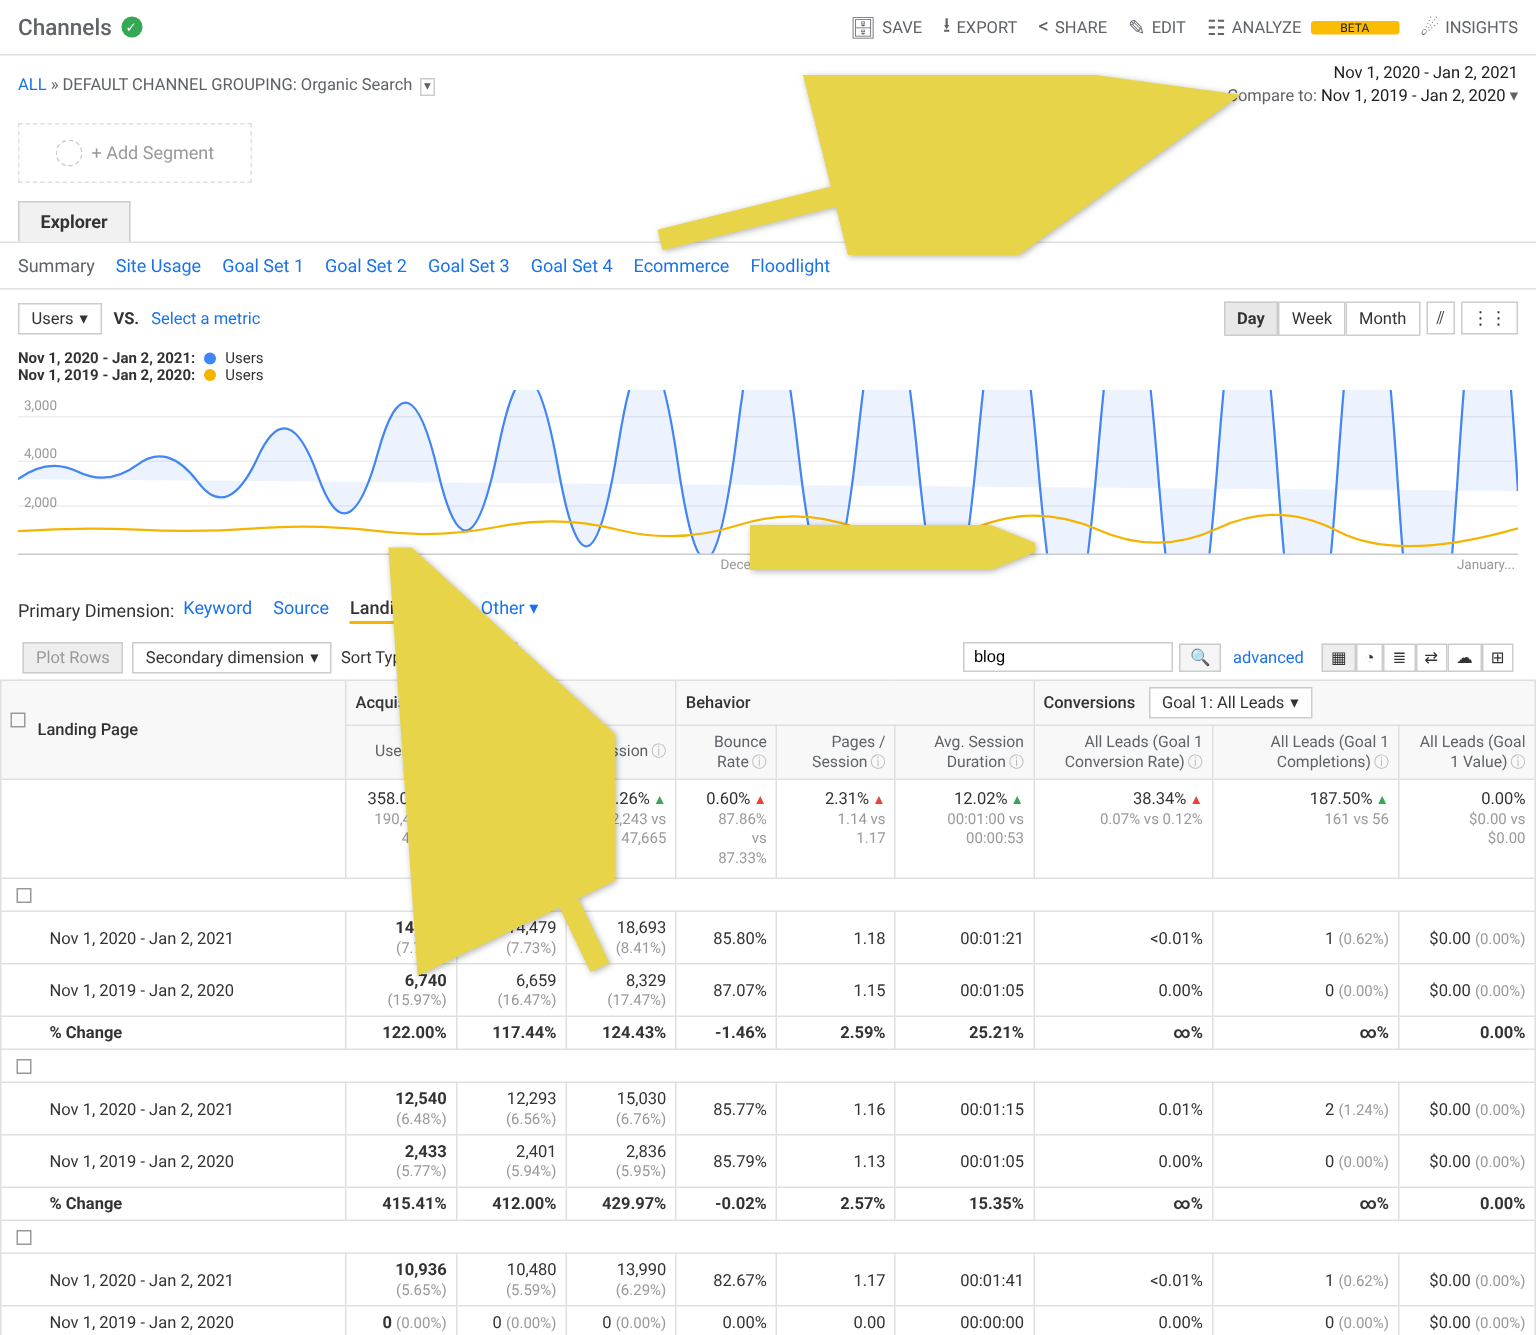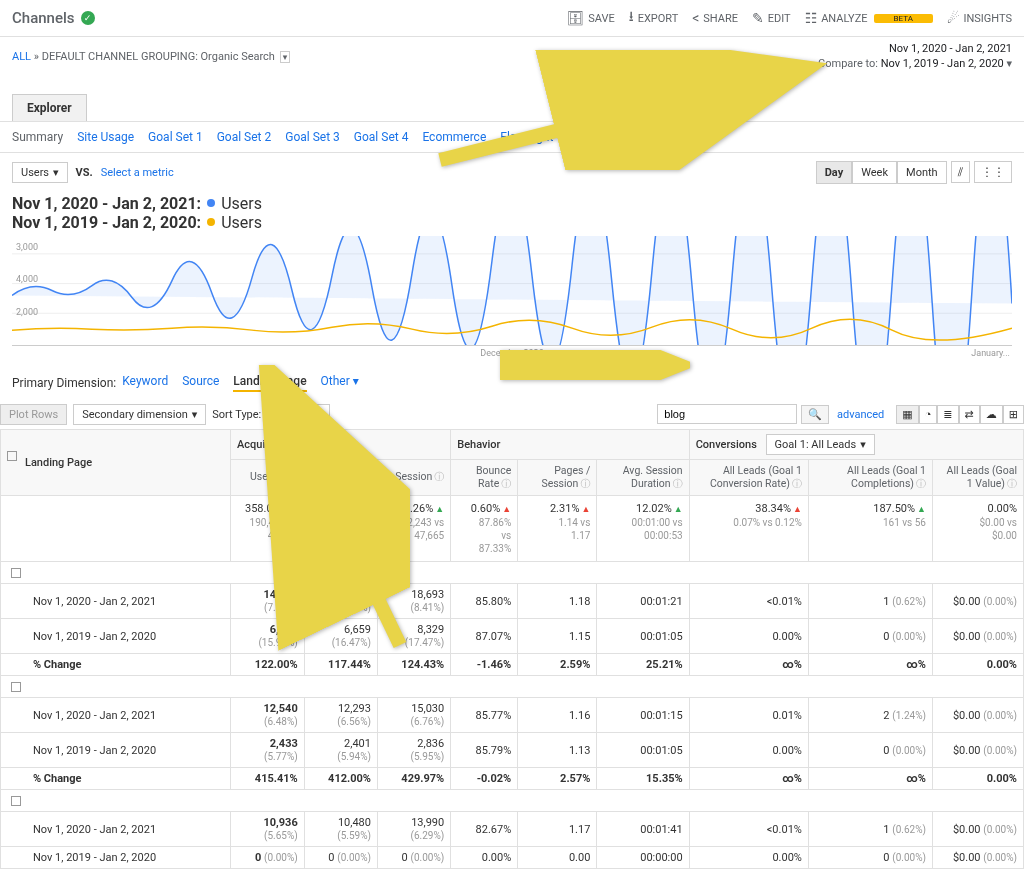--- a/index.html
+++ b/index.html
@@ -34,32 +34,32 @@
 .metric-links a { color: #1a73e8; }
 .metric-links .active { color: #5f6368; }
 .chart-controls { display: flex; align-items: center; padding: 8px 12px; gap: 8px; }
 .dd-btn { border: 1px solid #ccc; padding: 3px 8px; font-size: 11px; background: #fff; cursor: pointer; display: inline-flex; align-items: center; gap: 4px; }
 .vs-text { font-size: 11px; font-weight: 700; }
 .select-metric { color: #1a73e8; font-size: 11px; }
 .chart-controls-right { margin-left: auto; display: flex; align-items: center; gap: 0; }
 .time-btn { border: 1px solid #ccc; padding: 4px 8px; font-size: 11px; background: #fff; cursor: pointer; }
 .time-btn.active { background: #e8e8e8; font-weight: 700; }
 .icon-btn { border: 1px solid #ccc; padding: 3px 6px; font-size: 12px; background: #fff; cursor: pointer; margin-left: 4px; }
-.legend { padding: 2px 12px 4px; font-size: 16px; }
+.legend { padding: 2px 12px 4px; font-size: 10px; }
 .legend-row { display: flex; align-items: center; gap: 6px; }
 .legend-dot { width: 8px; height: 8px; border-radius: 50%; display: inline-block; }
 .chart-area { position: relative; height: 110px; margin: 0 12px; border-bottom: 1px solid #ccc; }
 .chart-area svg { width: 100%; height: 100%; }
 .y-label { position: absolute; left: 4px; font-size: 9px; color: #999; transform: translateY(-50%); }
 .x-label { text-align: center; font-size: 9px; color: #999; padding: 2px 0 8px; position: relative; }
 .x-label .jan { position: absolute; right: 14px; }
 .dimension-row { padding: 8px 12px; font-size: 12px; display: flex; align-items: center; gap: 6px; }
 .dimension-links { display: flex; gap: 14px; }
 .dimension-links .active { color: #333; font-weight: 500; border-bottom: 2px solid #f4b400; padding-bottom: 2px; }
-.filter-row { display: flex; align-items: center; padding: 4px 0; gap: 6px; font-size: 11px; }
+.filter-row { display: flex; align-items: center; padding: 4px 15px; gap: 6px; font-size: 11px; }
 .plot-rows { border: 1px solid #ccc; padding: 3px 8px; background: #eee; color: #999; }
 .filter-right { margin-left: auto; display: flex; align-items: center; gap: 4px; }
 .search-input { border: 1px solid #ccc; padding: 3px 6px; font-size: 11px; width: 140px; }
 .search-btn { border: 1px solid #ccc; padding: 2px 6px; background: #f5f5f5; cursor: pointer; }
 .advanced { color: #1a73e8; margin-left: 4px; }
 .view-icons { display: flex; margin-left: 8px; }
 .view-icons span { border: 1px solid #ccc; padding: 2px 5px; font-size: 11px; cursor: pointer; background: #fff; }
 .view-icons span.active { background: #eee; }
 table { width: 100%; border-collapse: collapse; font-size: 11px; }
 th, td { border: 1px solid #e0e0e0; padding: 4px 6px; text-align: right; vertical-align: middle; }
@@ -122,20 +122,24 @@
     » <span>DEFAULT CHANNEL GROUPING: Organic Search</span>
     <span class="breadcrumb-dd">▾</span>
   </div>
   <div class="date-range">
     <div class="dark">Nov 1, 2020 - Jan 2, 2021</div>
     <div><span>Compare to:</span> <span class="dark">Nov 1, 2019 - Jan 2, 2020</span> ▾</div>
   </div>
 </div>
 
 <div class="segments">
+  <div class="segment-box add">
+    <div class="add-circle"></div>
+    <span>+ Add Segment</span>
+  </div>
 </div>
 
 <div class="tabs">
   <div class="tab">Explorer</div>
 </div>
 
 <div class="metric-links">
   <span class="active">Summary</span>
   <a>Site Usage</a>
   <a>Goal Set 1</a>

